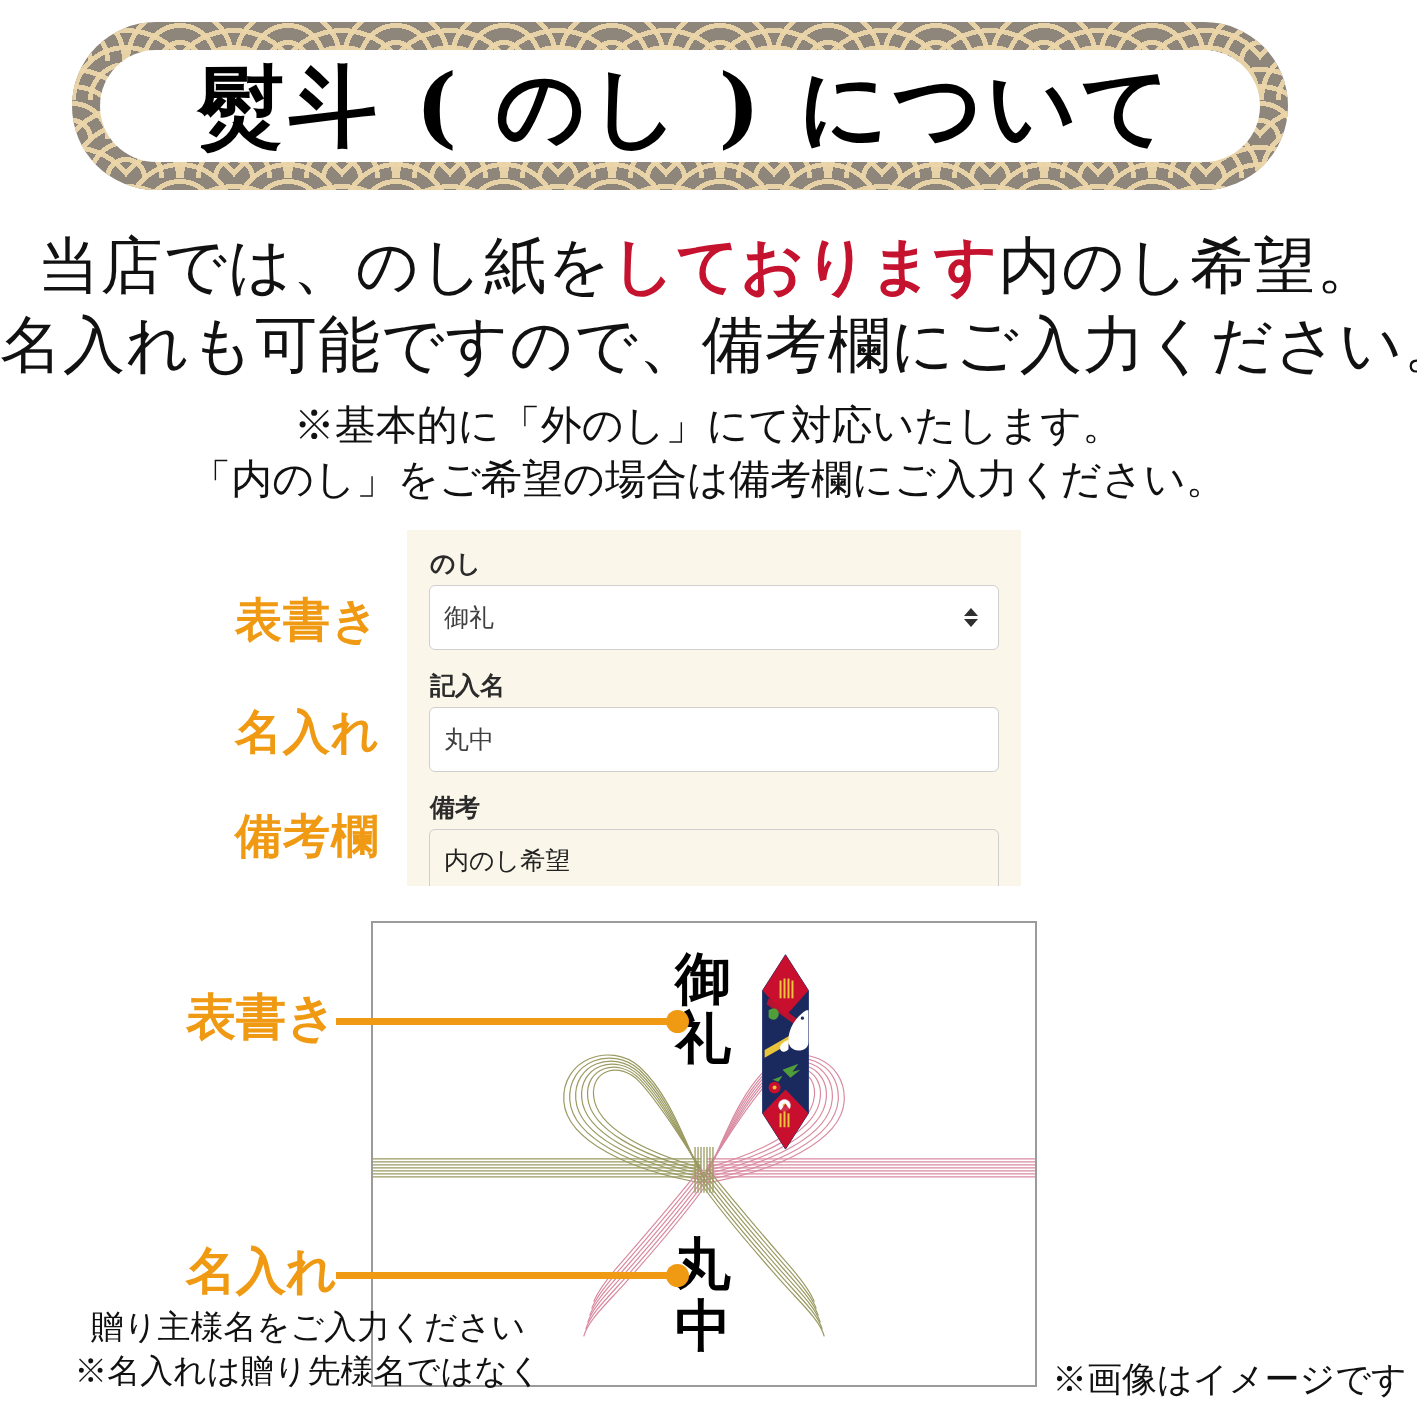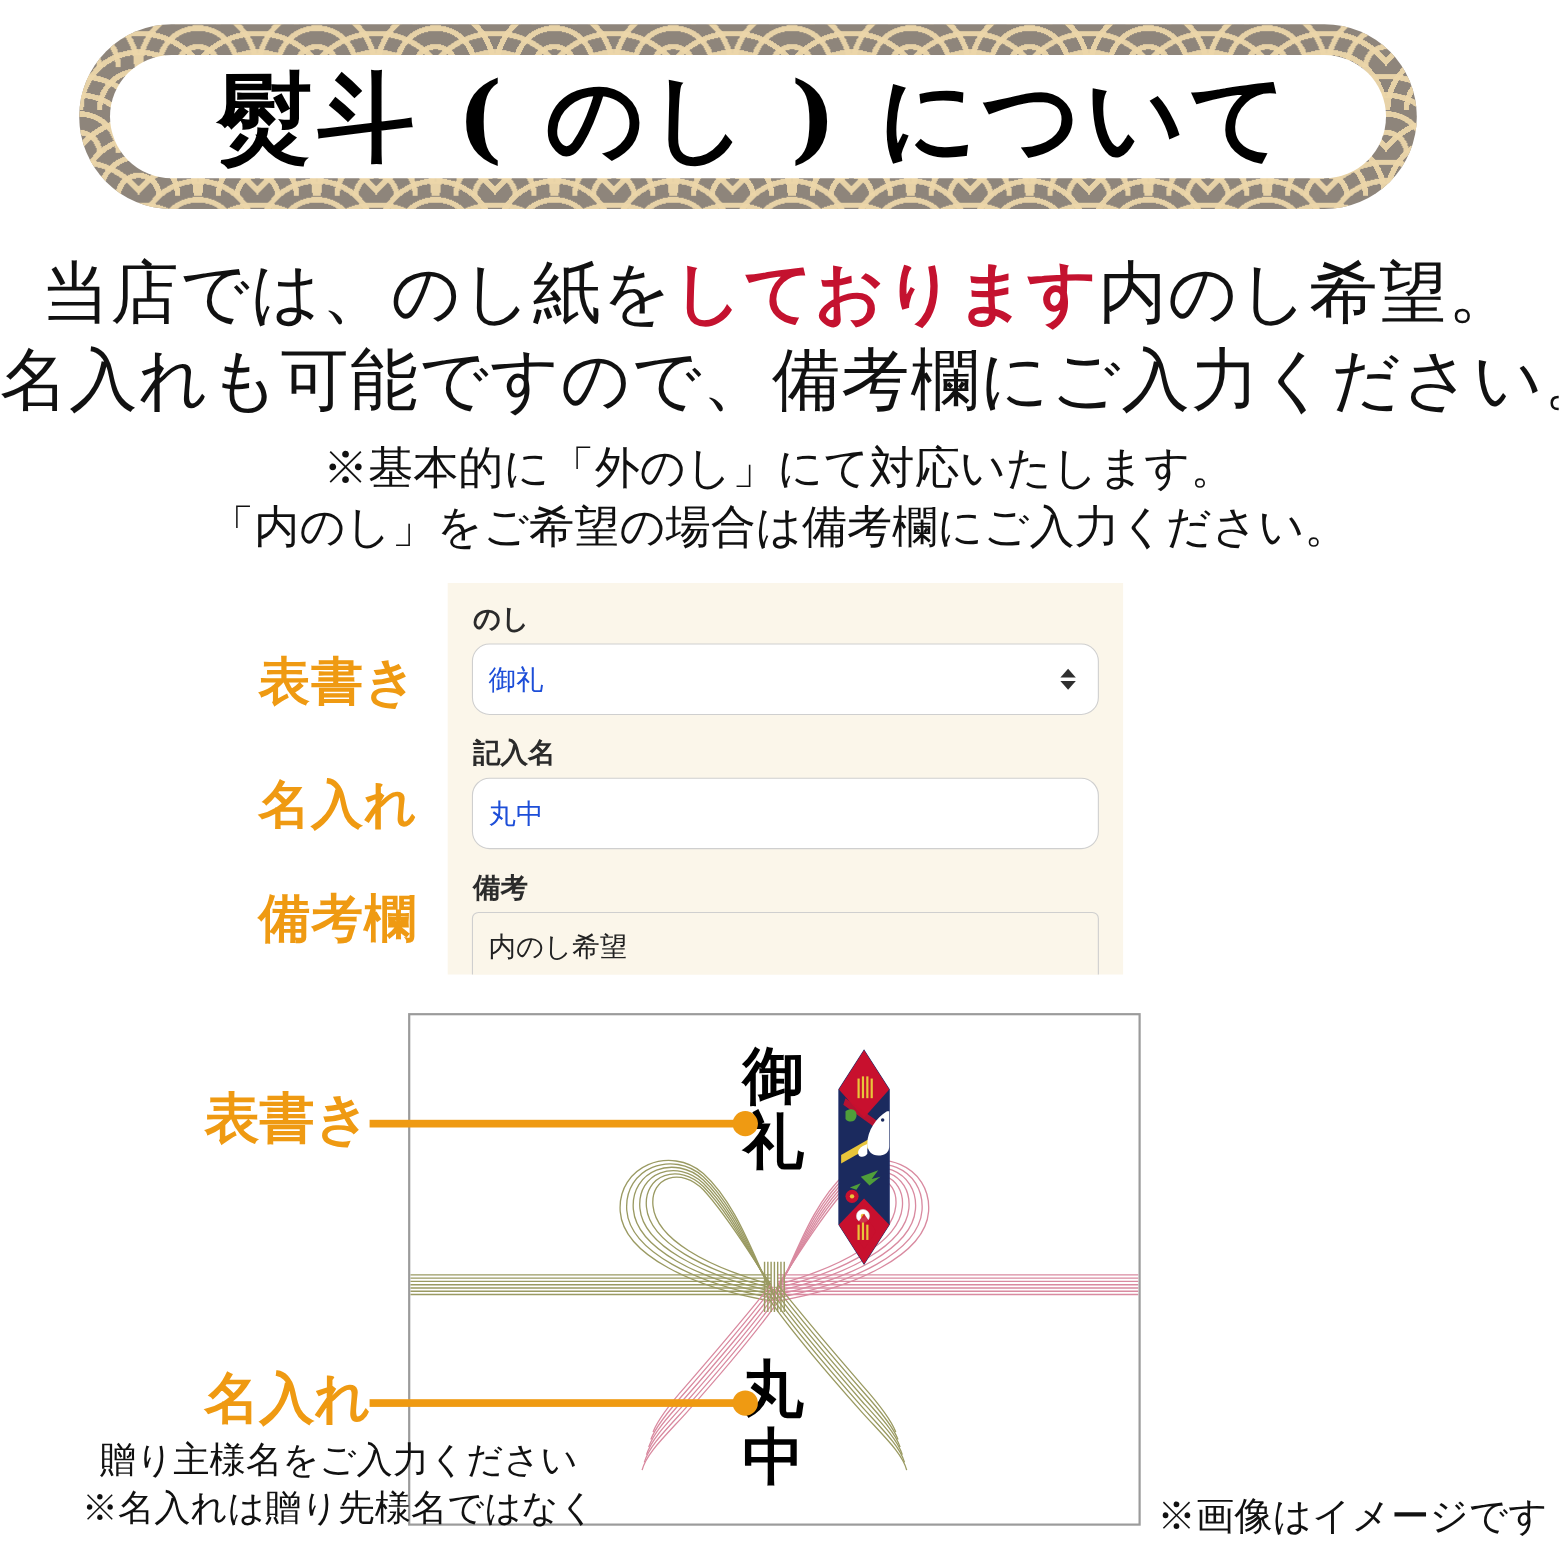--- a/index.html
+++ b/index.html
@@ -80,23 +80,23 @@
     background:#fbf6ea;
     padding:0;
   }
   .fp-inner{padding:18px 22px 0 22px;}
   .field-label{
     font-size:25px;line-height:1.2;font-weight:600;color:#2b2b2b;
     margin:0 0 7px 1px;
   }
   .control{
     box-sizing:border-box;width:100%;height:65px;
-    background:#ffffff;border:1px solid #cfcfcf;border-radius:16px;
+    background:#ffffff;border:1px solid #cfcfcf;border-radius:6px;
     display:flex;align-items:center;padding:0 14px;
-    font-size:25px;color:#1d4ed8;
+    font-size:25px;color:#404040;
     position:relative;
   }
   .control.select{justify-content:space-between;}
   .control .val{display:block;}
   .sel-arrows{
     width:18px;height:34px;display:flex;flex-direction:column;
     align-items:center;justify-content:center;gap:3px;margin-right:4px;
   }
   .sel-arrows i{display:block;width:0;height:0;border-left:7px solid transparent;border-right:7px solid transparent;}
   .sel-arrows i.up{border-bottom:8px solid #2f2f2f;}

